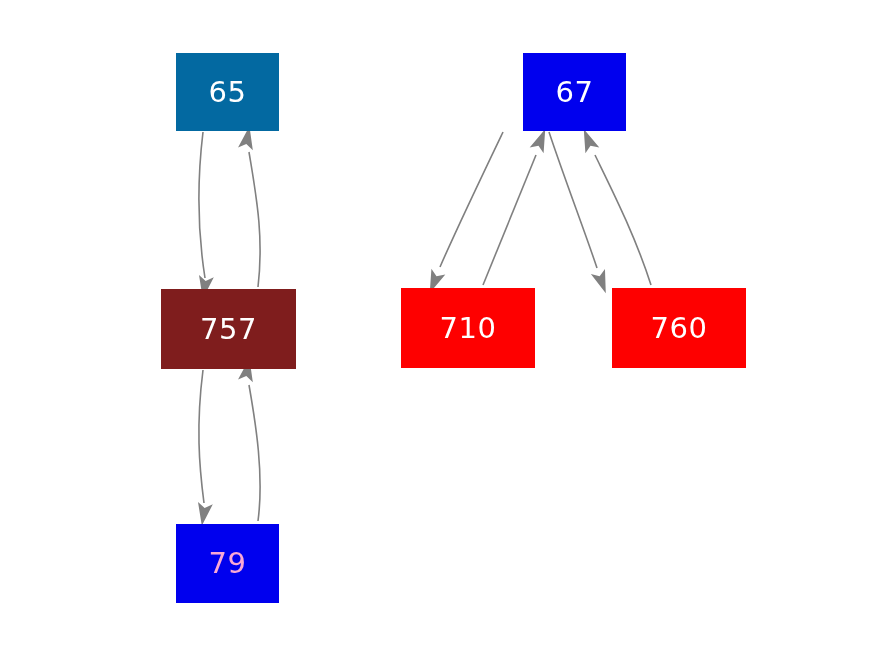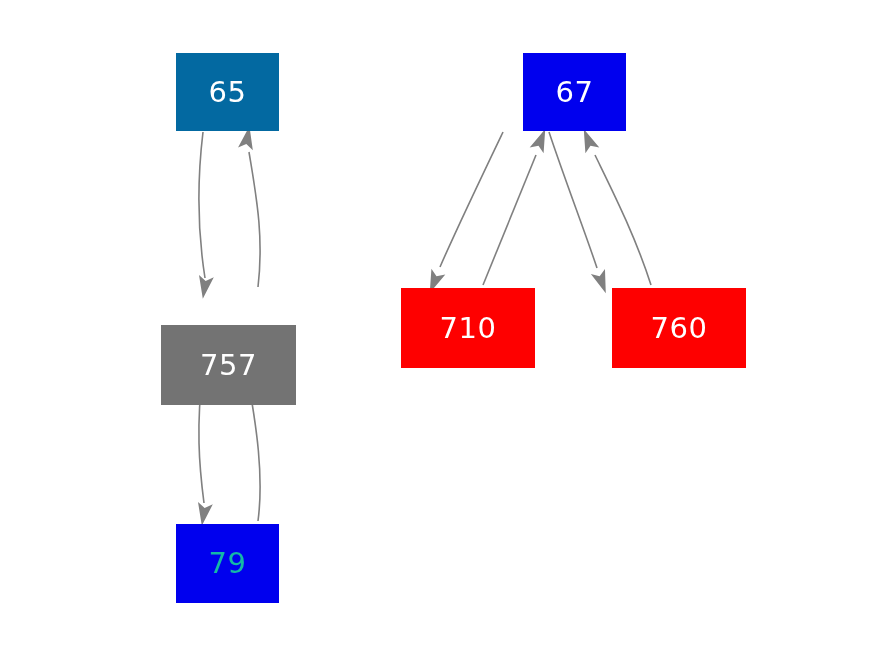--- a/index.html
+++ b/index.html
@@ -76,24 +76,24 @@
       </g>
       <g>
         <path d="M 651 285 C 635 235 611 188 595 155" fill="none" stroke="#808080" stroke-width="1.6"></path>
         <path d="M 0 14 L -7.5 -9 L 0 -4 L 7.5 -9 Z" fill="#808080" transform="translate(589,142) rotate(158)"></path>
       </g>
     </svg>
 
   <div class="node" style="left: 176px; top: 53px; width: 103px; height: 78px; background: #0369a1; color: rgb(255, 255, 255);">
     <span class="node-label">65</span>
   </div>
-  <div class="node" style="left: 161px; top: 289px; width: 135px; height: 80px; background: #737373; color: rgb(255, 255, 255); margin-top: 36px;">
+  <div class="node" style="left: 161px; top: 289px; width: 135px; height: 80px; background: #7f1d1d; color: rgb(255, 255, 255);">
     <span class="node-label">757</span>
   </div>
-  <div class="node" style="left: 176px; top: 524px; width: 103px; height: 79px; background: rgb(0, 0, 238); color: #14b8a6;">
+  <div class="node" style="left: 176px; top: 524px; width: 103px; height: 79px; background: rgb(0, 0, 238); color: #f9a8d4;">
     <span class="node-label">79</span>
   </div>
   <div class="node" style="left: 491px; top: 53px; width: 103px; height: 78px; background: rgb(0, 0, 238); color: rgb(255, 255, 255); margin-left: 32px;">
     <span class="node-label">67</span>
   </div>
   <div class="node" style="left: 371px; top: 288px; width: 134px; height: 80px; background: rgb(254, 0, 0); color: rgb(255, 255, 255); margin-left: 30px;">
     <span class="node-label">710</span>
   </div>
   <div class="node" style="left: 580px; top: 288px; width: 134px; height: 80px; background: rgb(254, 0, 0); color: rgb(255, 255, 255); margin-left: 32px;">
     <span class="node-label">760</span>

